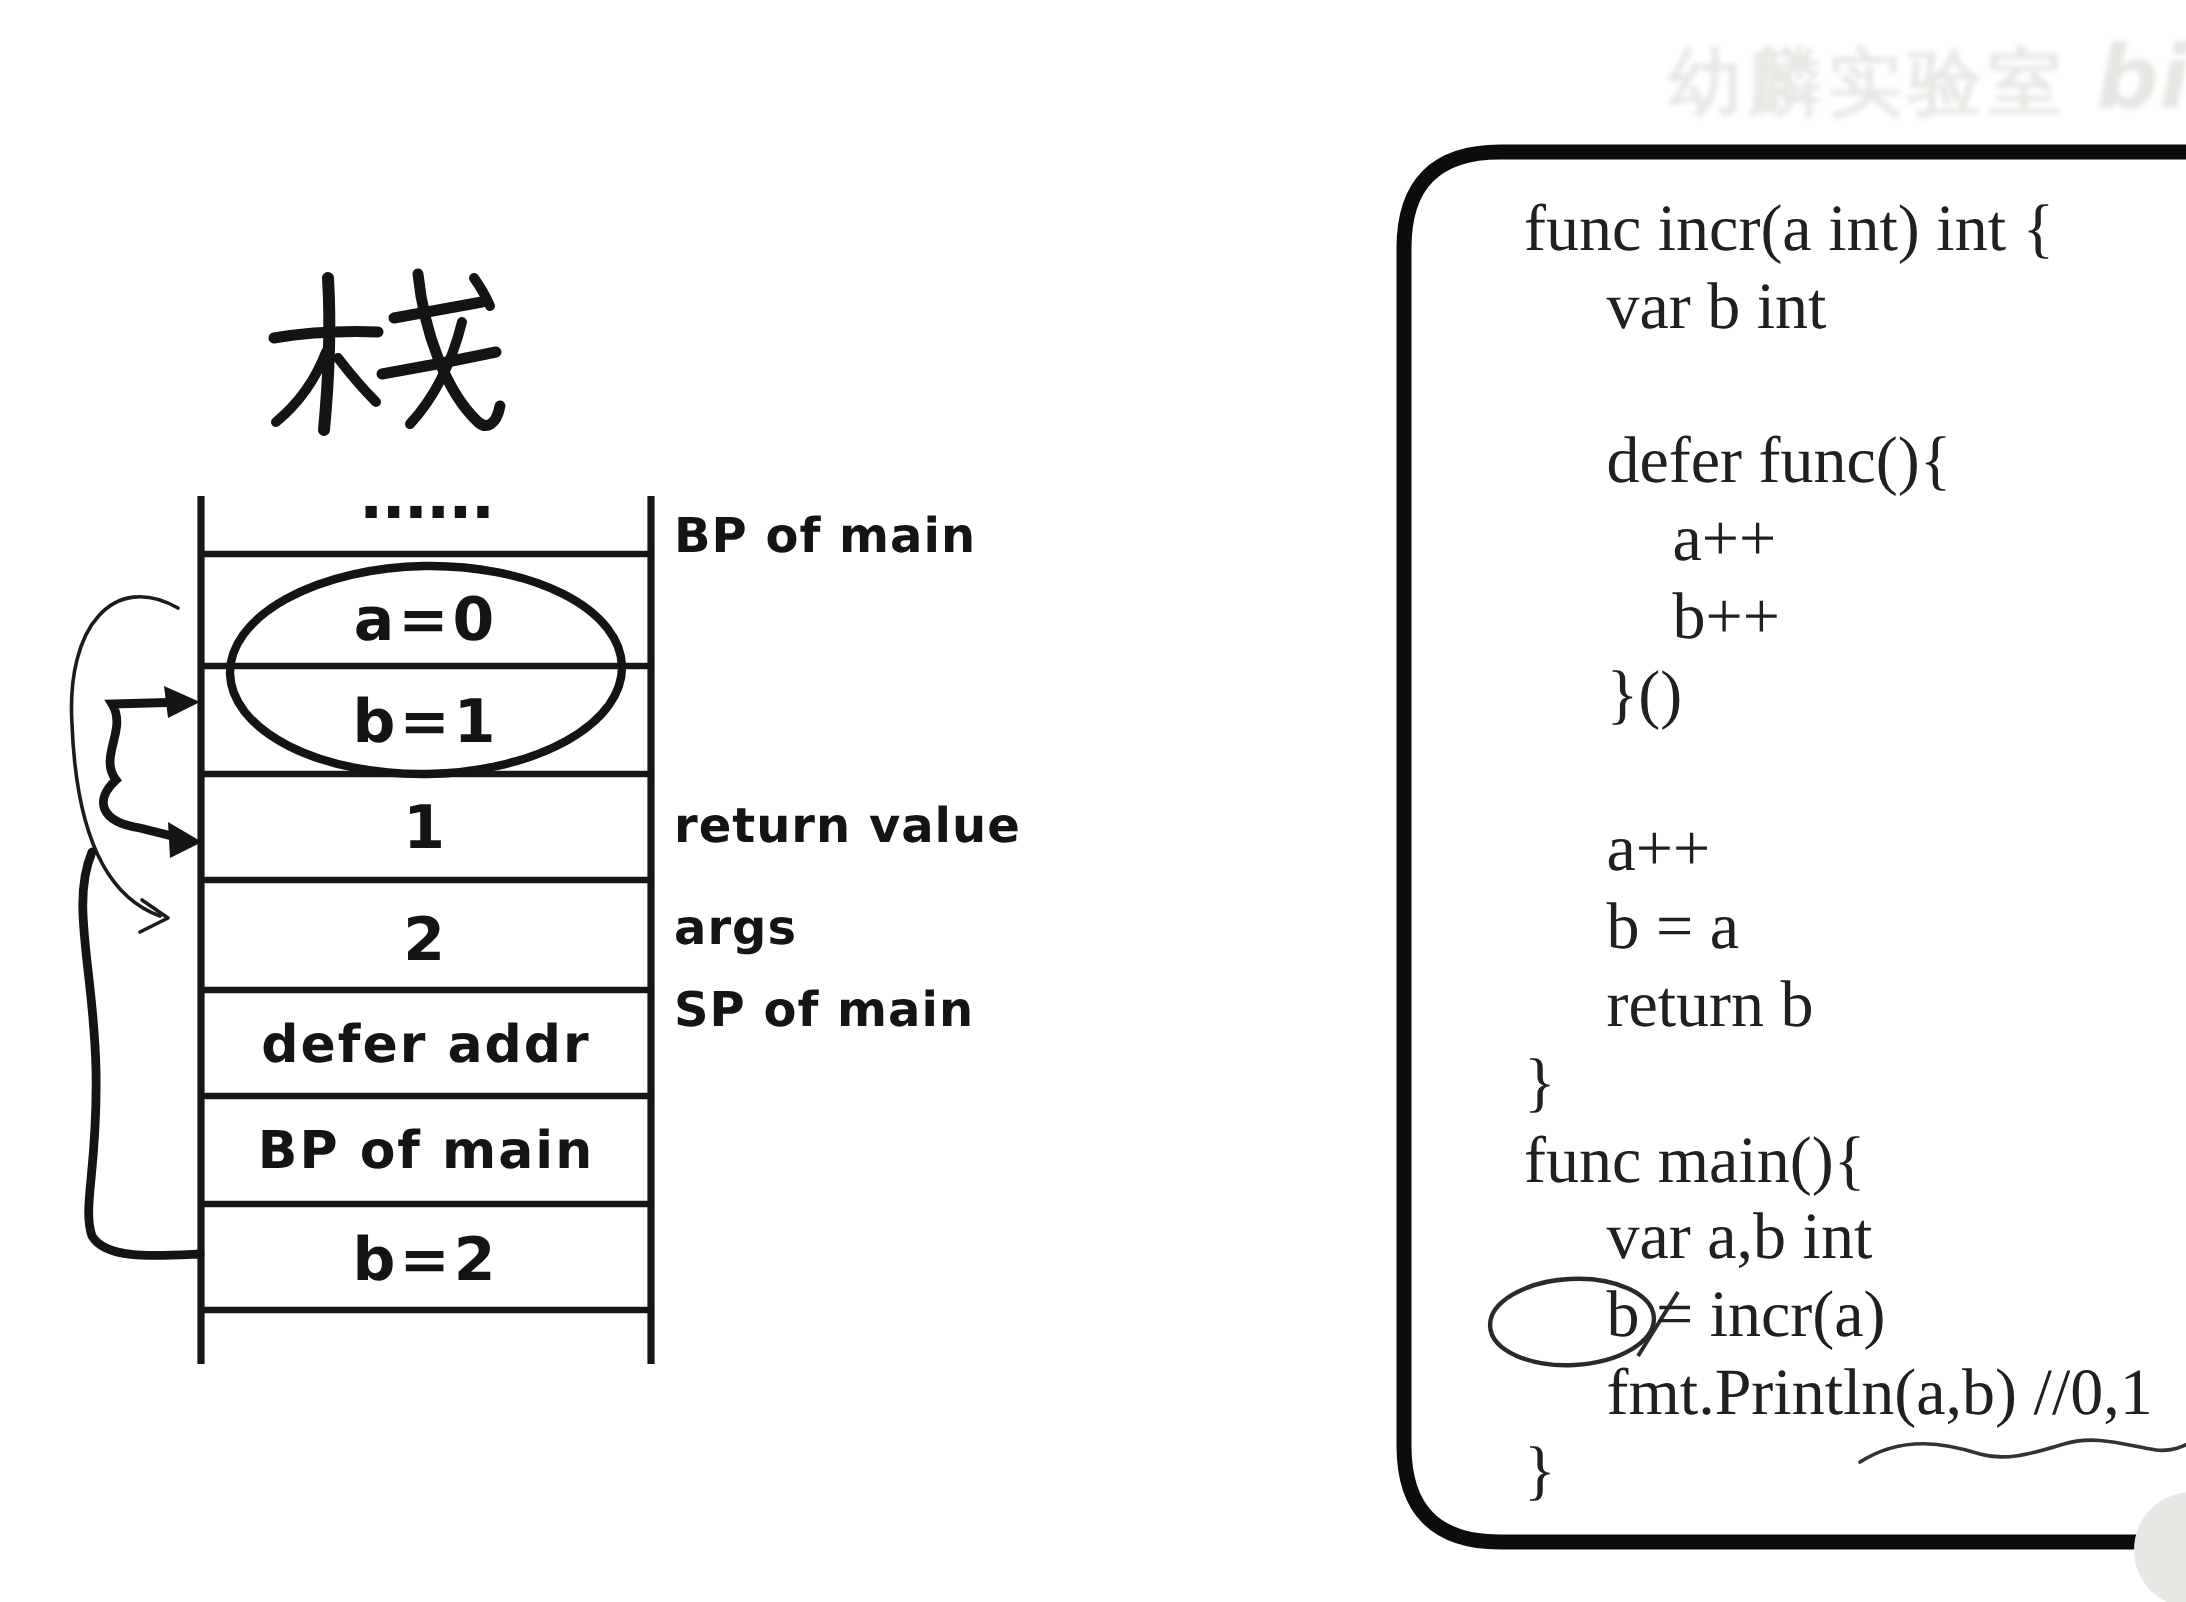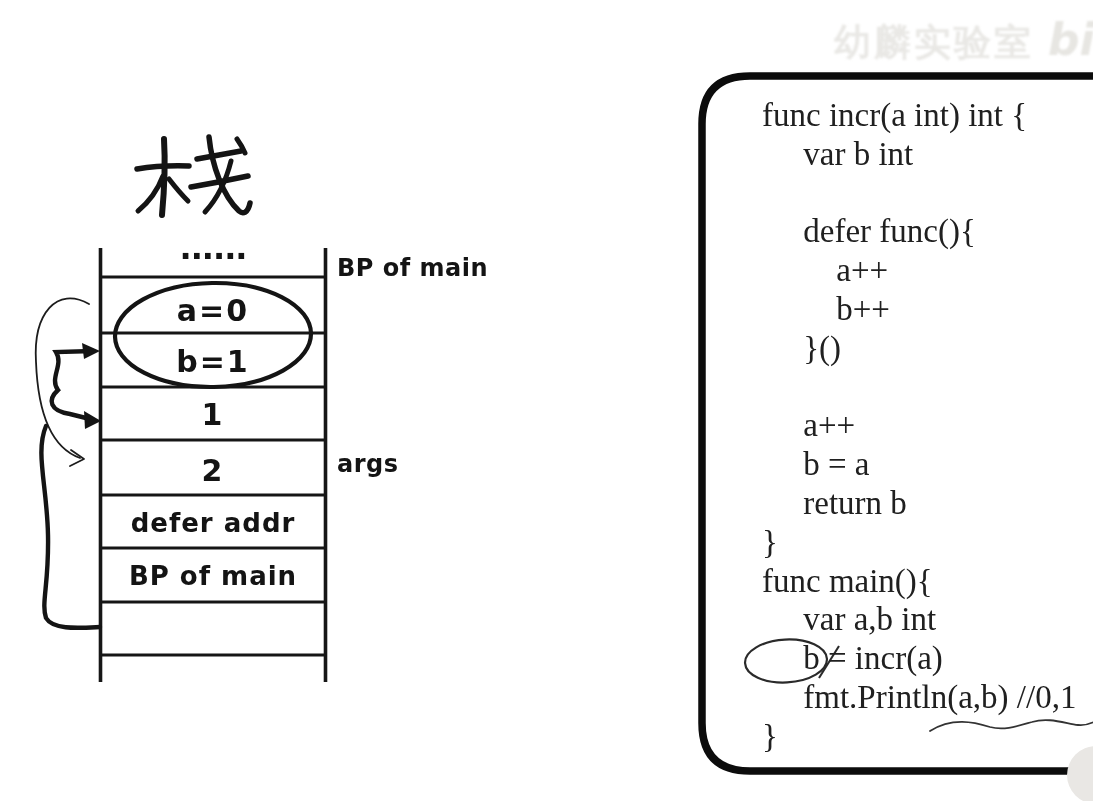--- a/index.html
+++ b/index.html
@@ -100,19 +100,22 @@
 
   <div class="title-ghost">栈</div>
 
   <div class="hand dots" style="top:232px;">......</div>
   <div class="hand row-val" style="top:293px;">a=0</div>
   <div class="hand row-val" style="top:344px;">b=1</div>
   <div class="hand row-val" style="top:397px;">1</div>
   <div class="hand row-val" style="top:453px;">2</div>
   <div class="hand row-val small" style="top:508px;">defer addr</div>
   <div class="hand row-val small" style="top:561px;">BP of main</div>
+  <div class="hand row-val" style="top:613px;">b=2</div>
 
   <div class="hand side-label" style="top:254px;">BP of main</div>
+  <div class="hand side-label" style="top:399px;">return value</div>
   <div class="hand side-label" style="top:450px;text-align:right;">args</div>
+  <div class="hand side-label" style="top:491px;">SP of main</div>
 
   <div class="code"><div class="code-line">func incr(a int) int {</div><div class="code-line">     var b int</div><div class="code-line"></div><div class="code-line">     defer func(){</div><div class="code-line">         a++</div><div class="code-line">         b++</div><div class="code-line">     }()</div><div class="code-line"></div><div class="code-line">     a++</div><div class="code-line">     b = a</div><div class="code-line">     return b</div><div class="code-line">}</div><div class="code-line">func main(){</div><div class="code-line">     var a,b int</div><div class="code-line">     b = incr(a)</div><div class="code-line">     fmt.Println(a,b) //0,1</div><div class="code-line">}</div></div>
 
 </div>
 
 </body></html>

